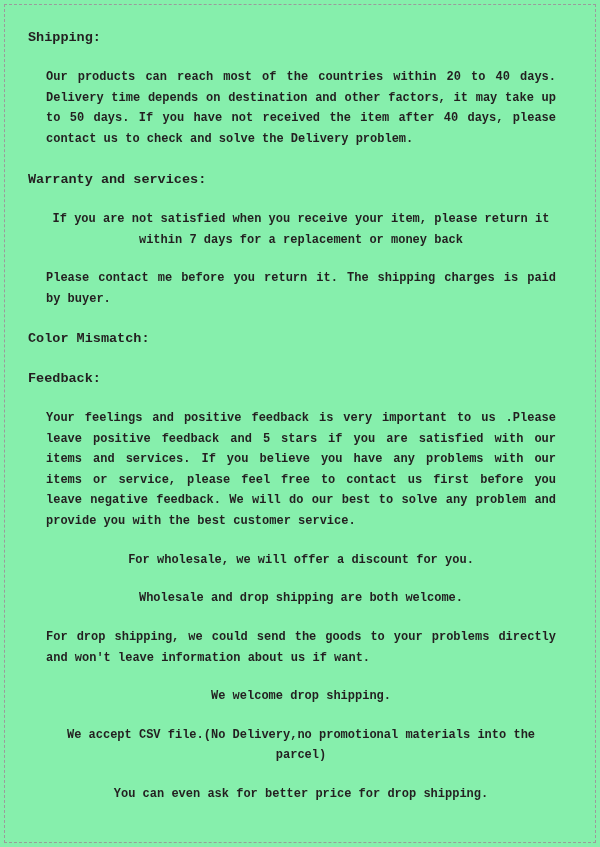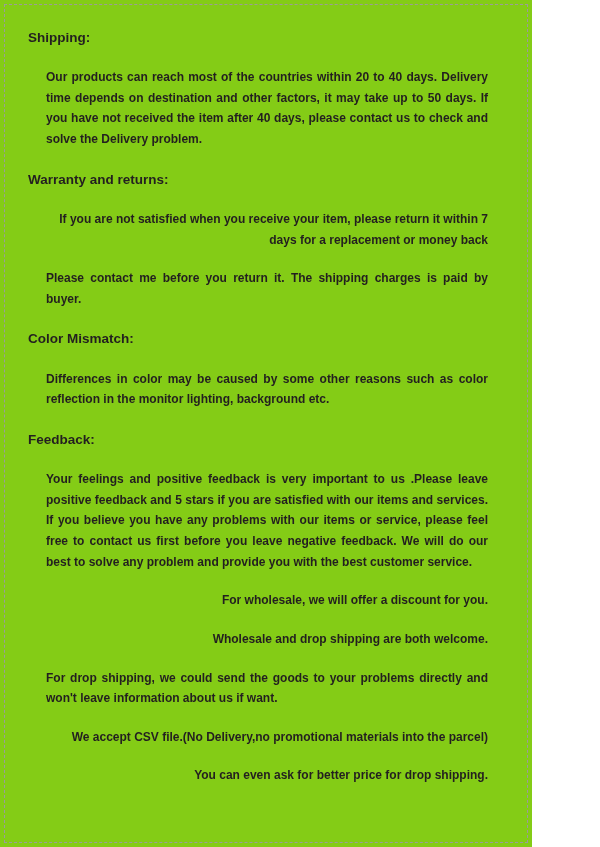--- a/index.html
+++ b/index.html
@@ -9,24 +9,25 @@
   }
   body {
     width: 600px;
     height: 847px;
     font-family: "Liberation Sans", sans-serif;
     color: #231f20;
     overflow: hidden;
   }
   .page {
     position: relative;
-    width: 532px;
+    width: 600px;
     height: 847px;
     box-sizing: border-box;
-    background: #84cc16;
+    background: #86efac;
+    font-family: Liberation Mono, monospace;
   }
   
   .page-border {
     position: absolute;
     top: 4px;
     left: 4px;
     right: 4px;
     bottom: 4px;
     border: 1px dashed #9b9b9b;
     pointer-events: none;
@@ -51,61 +52,61 @@
   }
   .para {
     font-weight: bold;
     font-size: 12px;
     line-height: 1.72;
     margin: 18px;
     text-align: justify;
     text-justify: inter-word;
   }
   .para.nojustify {
-    text-align: right;
+    text-align: center;
   }
 </style>
 </head>
 <body>
 
 <div class="page">
   <div class="page-border"></div>
 
   <div class="content">
 
     <div class="block">
       <p class="heading">Shipping:</p>
       <p class="para">Our products can reach most of the countries within 20 to 40 days. Delivery time depends on destination and other factors, it may take up to 50 days. If you have not received the item after 40 days, please contact us to check and solve the Delivery problem.</p>
     </div>
 
 
     <div class="block">
-      <p class="heading">Warranty and returns:</p>
+      <p class="heading">Warranty and services:</p>
       <p class="para nojustify">If you are not satisfied when you receive your item, please return it within 7 days for a replacement or money back</p>
       <p class="para">Please contact me before you return it. The shipping charges is paid by buyer.</p>
     </div>
 
     <div class="block">
       <p class="heading">Color Mismatch:</p>
-      <p class="para">Differences in color may be caused by some other reasons such as color reflection in the monitor lighting, background etc.</p>
     </div>
 
     <div class="block">
       <p class="heading">Feedback:</p>
       <p class="para">Your feelings and positive feedback is very important to us .Please leave positive feedback and 5 stars if you are satisfied with our items and services. If you believe you have any problems with our items or service, please feel free to contact us first before you leave negative feedback. We will do our best to solve any problem and provide you with the best customer service.</p>
     </div>
 
     <div class="block">
       <p class="para nojustify">For wholesale, we will offer a discount for you.</p>
     </div>
 
     <div class="block">
       <p class="para nojustify">Wholesale and drop shipping are both welcome.</p>
     </div>
 
     <div class="block">
       <p class="para">For drop shipping, we could send the goods to your problems directly and won't leave information about us if want.</p>
+      <p class="para nojustify">We welcome drop shipping.</p>
       <p class="para nojustify">We accept CSV file.(No Delivery,no promotional materials into the parcel)</p>
       <p class="para nojustify">You can even ask for better price for drop shipping.</p>
     </div>
 
   </div>
 </div>
 
 </body></html>

